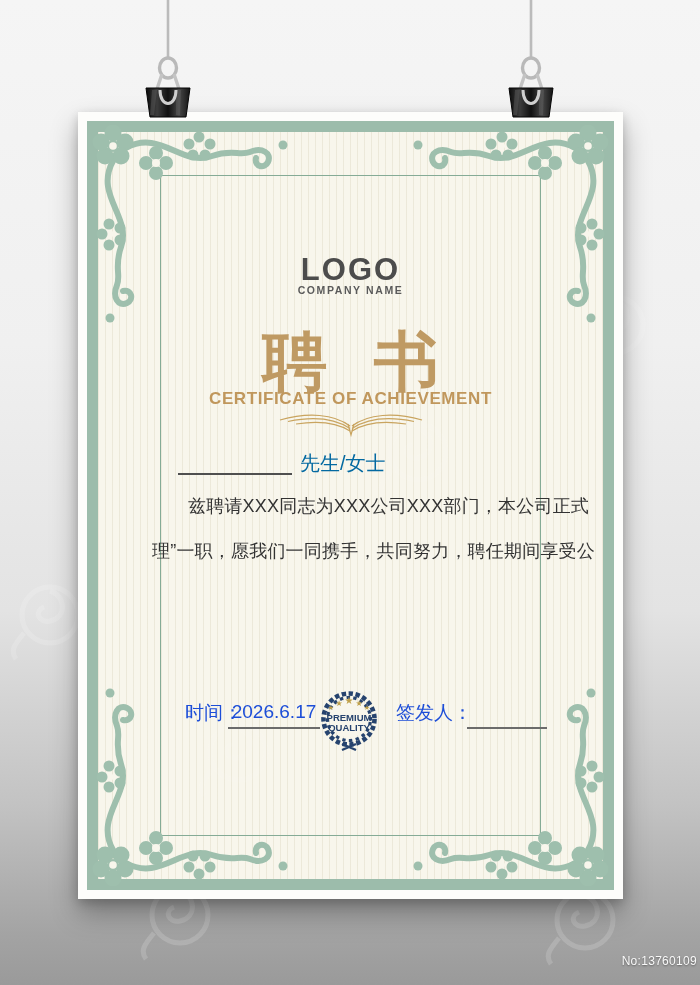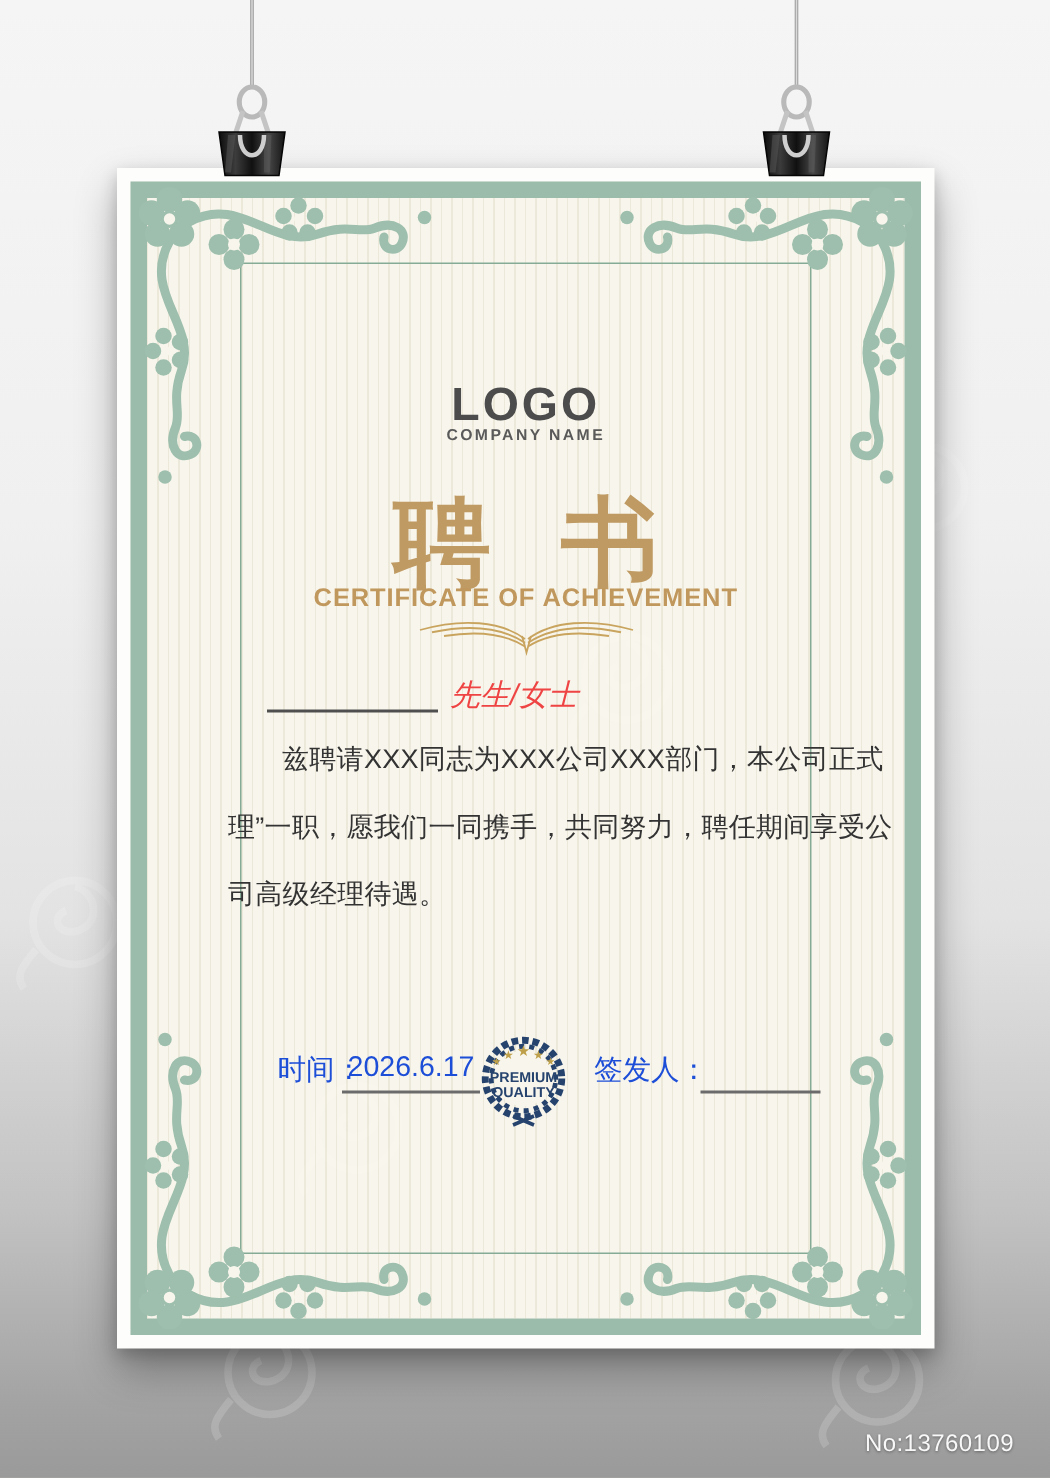--- a/index.html
+++ b/index.html
@@ -34,33 +34,33 @@
   .orn.br{right:12px;bottom:13px;transform:scale(-1,-1);}
   .content{position:absolute;inset:0;z-index:4;}
   .center{position:absolute;left:0;right:0;text-align:center;}
   .logo-text{top:140px;font-size:31px;font-weight:700;letter-spacing:2px;color:#4c4c4c;}
   .logo-sub{top:172px;font-size:10.5px;font-weight:700;letter-spacing:1.6px;color:#5a5a5a;}
   .title-cn{top:206px;font-size:65px;font-weight:700;letter-spacing:.22em;text-indent:.22em;color:#bf9a63;}
   .title-en{top:277px;font-size:17px;font-weight:700;letter-spacing:.6px;color:#c0975c;}
   .flourish{position:absolute;left:197.5px;top:298px;}
   .name-row{position:absolute;left:0;top:338px;width:100%;height:30px;}
   .name-line{position:absolute;left:100px;top:23px;width:114px;height:2px;background:#4f4f4f;}
-  .name-suffix{position:absolute;left:222px;top:0;font-size:20px;color:#ef4444;font-style:italic;}
+  .name-suffix{position:absolute;left:222px;top:0;font-size:20px;color:#0369a1;}
   .body-block{position:absolute;left:74px;top:372px;width:418px;font-size:18px;line-height:45px;color:#333;}
   .body-line{white-space:nowrap;letter-spacing:.2px;}
   .body-line.indent{padding-left:36px;}
   .footer{position:absolute;left:0;top:582px;width:100%;height:70px;font-size:19px;color:#1d4ed8;}
   .f-date-label{position:absolute;left:107px;top:6px;}
   .f-date-value{position:absolute;left:148px;top:7px;width:96px;text-align:center;}
   .f-date-line{position:absolute;left:150px;top:33px;width:92px;height:1.5px;background:#6b6b6b;}
   .f-badge{position:absolute;left:240px;top:-12px;}
   .f-signer-label{position:absolute;left:318px;top:6px;}
   .f-signer-line{position:absolute;left:389px;top:33px;width:80px;height:1.5px;background:#6b6b6b;}
   .wm-id{
-    position:absolute;right:24px;top:954px;font-size:16px;
+    position:absolute;right:3px;top:954px;font-size:12px;
     color:rgba(255,255,255,.95);text-shadow:0 1px 2px rgba(0,0,0,.4);
     letter-spacing:.3px;z-index:7;margin-left:12px;
   }
   .poster-wm{position:absolute;opacity:.05;z-index:1;pointer-events:none;}
 </style>
 </head>
 <body>
 
 <div class="stage">
 
@@ -200,21 +200,20 @@
       </svg>
 
       <div class="name-row">
         <div class="name-line"></div>
         <div class="name-suffix">先生/女士</div>
       </div>
 
       <div class="body-block">
         <div class="body-line indent">兹聘请XXX同志为XXX公司XXX部门，本公司正式</div>
         <div class="body-line">理”一职，愿我们一同携手，共同努力，聘任期间享受公</div>
-        <div class="body-line">司高级经理待遇。</div>
       </div>
 
       <div class="footer">
         <span class="f-date-label">时间：</span>
         <span class="f-date-value">2026.6.17</span>
         <div class="f-date-line"></div>
 
         <svg class="f-badge" width="62" height="74" viewBox="0 0 62 74">
           <circle cx="31" cy="37" r="25.5" fill="none" stroke="#26436e" stroke-width="4.6" stroke-dasharray="4.4 2.6"></circle>
           <circle cx="31" cy="37" r="21.5" fill="none" stroke="#26436e" stroke-width="3.2" stroke-dasharray="3.4 3.4" transform="rotate(8 31 37)"></circle>

